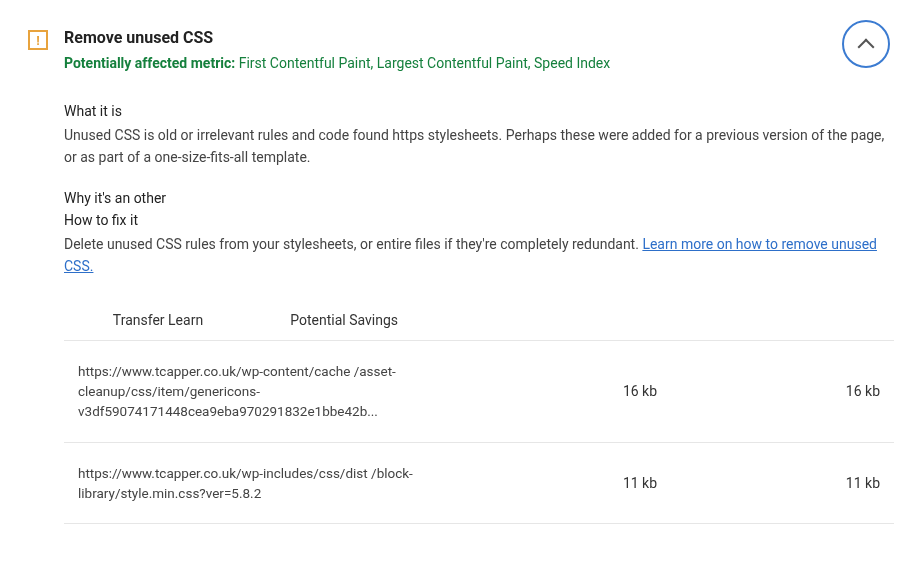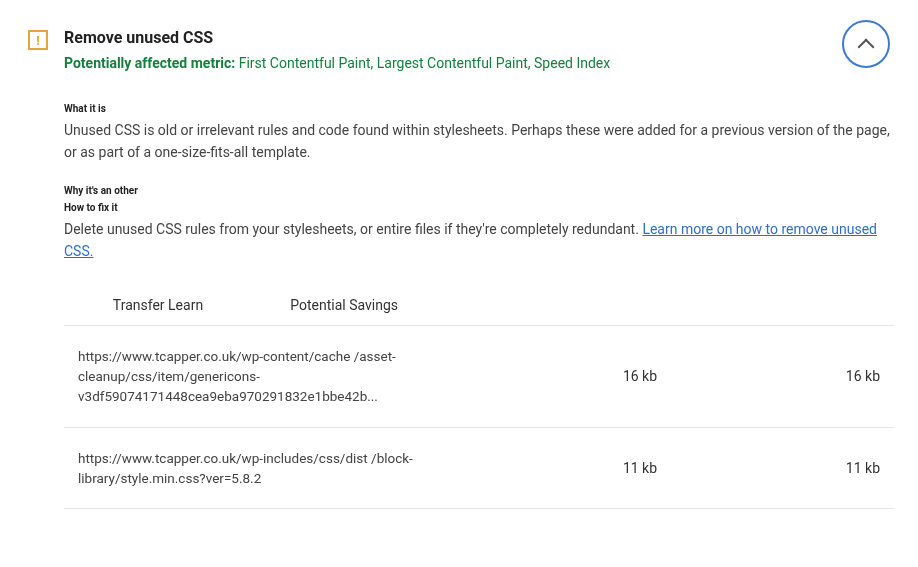--- a/index.html
+++ b/index.html
@@ -71,22 +71,22 @@
   border-left: 2px solid #555;
   border-top: 2px solid #555;
   transform: rotate(45deg);
   margin-top: 5px;
 }
 .body {
   margin-left: 36px;
   margin-top: 32px;
 }
 .section-heading {
-  font-size: 10px;
-  font-weight: 700;
+  font-size: 14px;
+  font-weight: 400;
   color: #222;
   margin-bottom: 6px;
 }
 .section-text {
   font-size: 14px;
   color: #444;
   line-height: 1.55;
   margin-bottom: 22px;
 }
 .link {
@@ -156,21 +156,21 @@
   </div>
 
   <div class="collapse-btn">
     <div class="chevron-up"></div>
   </div>
 
   <div class="body">
 
     <div>
       <div class="section-heading">What it is</div>
-      <div class="section-text">Unused CSS is old or irrelevant rules and code found within stylesheets. Perhaps these were added for a previous version of the page, or as part of a one-size-fits-all template.</div>
+      <div class="section-text">Unused CSS is old or irrelevant rules and code found https stylesheets. Perhaps these were added for a previous version of the page, or as part of a one-size-fits-all template.</div>
     </div>
 
     <div>
       <div class="section-heading">Why it's an other</div>
     </div>
 
     <div>
       <div class="section-heading">How to fix it</div>
       <div class="section-text">
         <span>Delete unused CSS rules from your stylesheets, or entire files if they're completely redundant. </span><a class="link">Learn more on how to remove unused CSS.</a>

